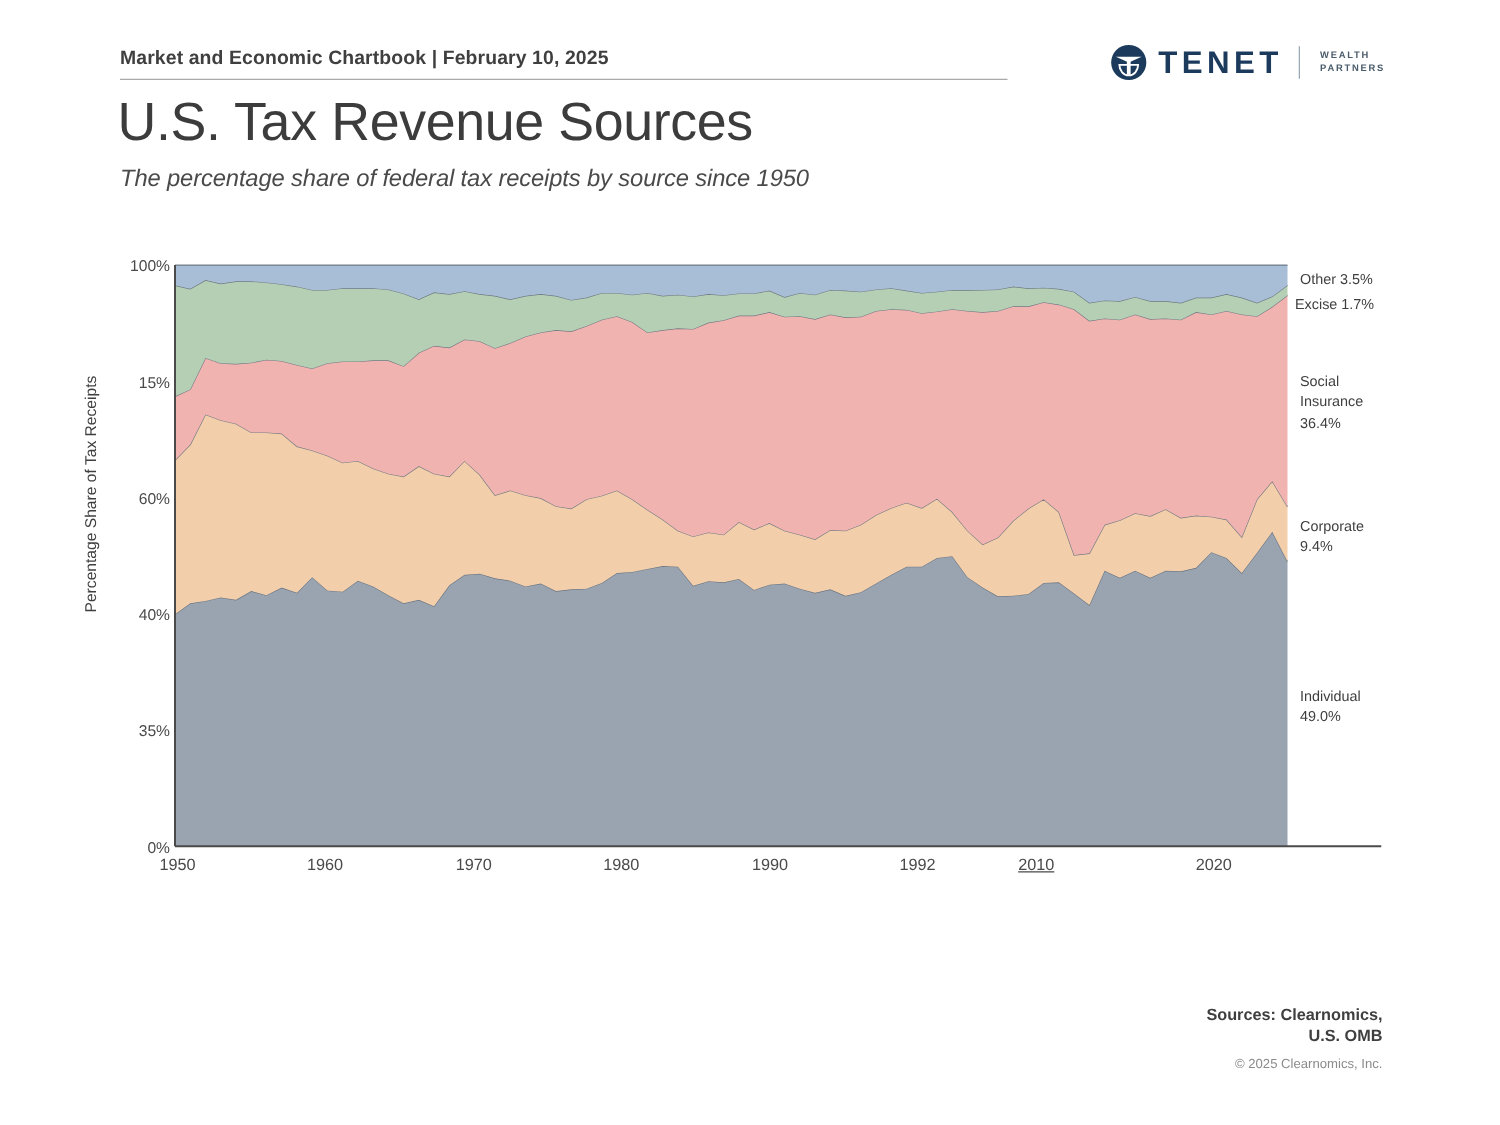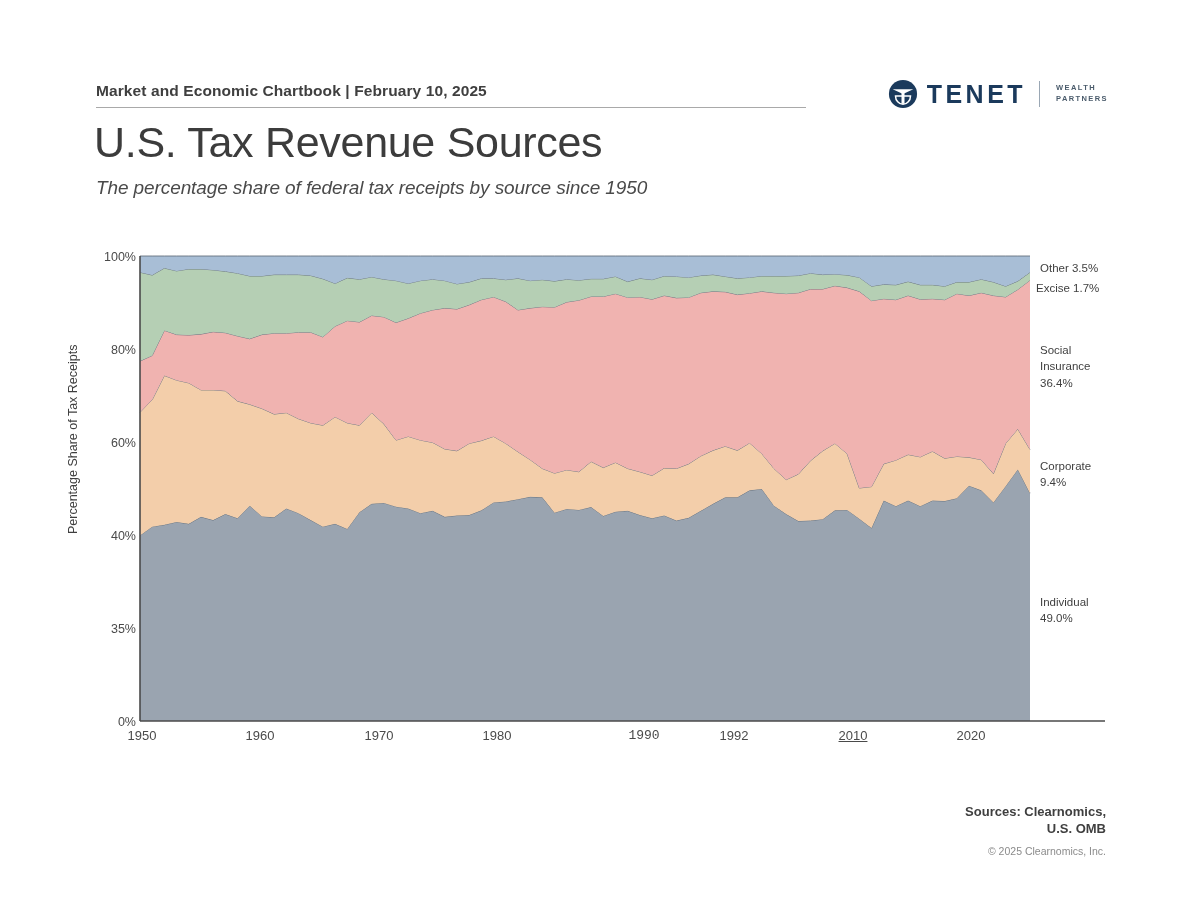--- a/index.html
+++ b/index.html
@@ -12,21 +12,20 @@
     height: 900px;
     font-family: "Liberation Sans", sans-serif;
     color: #3d3d3d;
     position: relative;
     overflow: hidden;
   }
   .slide {
     position: absolute;
     inset: 0;
     background: #ffffff;
-    margin-top: 44px;
   }
 
   
   .header-line {
     position: absolute;
     left: 96px;
     top: 38px;
     width: 710px;
   }
   .kicker {
@@ -191,21 +190,21 @@
       <div class="logo-sub">PARTNERS</div>
     </div>
   </div>
 
   <div class="chart-area">
 
     <div class="y-axis-title">Percentage Share of Tax Receipts</div>
 
     <div class="ytick-wrap">
       <div class="ytick" style="top:26px">100%</div>
-      <div class="ytick" style="top:119px">80%</div>
+      <div class="ytick" style="top:119px">15%</div>
       <div class="ytick" style="top:212px">60%</div>
       <div class="ytick" style="top:305px">40%</div>
       <div class="ytick" style="top:398px">35%</div>
       <div class="ytick" style="top:491px">0%</div>
     </div>
 
     <svg id="plot" width="1200" height="540" style="position:absolute; left:0; top:0;">
       <g id="areas">
           <path d="M140.00,311.47 L152.19,302.63 L164.38,300.77 L176.58,297.98 L188.77,299.84 L200.96,292.87 L213.15,296.12 L225.34,290.07 L237.53,294.26 L249.73,281.70 L261.92,292.40 L274.11,293.33 L286.30,284.50 L298.49,289.14 L310.68,296.12 L322.88,302.63 L335.07,299.84 L347.26,304.96 L359.45,288.22 L371.64,279.85 L383.84,278.92 L396.03,282.63 L408.22,284.50 L420.41,289.14 L432.60,286.82 L444.79,292.87 L456.99,291.47 L469.18,291.00 L481.37,286.35 L493.56,278.45 L505.75,277.52 L517.95,275.19 L530.14,272.87 L542.33,273.33 L554.52,288.68 L566.71,284.96 L578.90,285.89 L591.10,283.10 L603.29,291.94 L615.48,287.75 L627.67,286.82 L639.86,291.00 L652.05,294.26 L664.25,291.47 L676.44,296.59 L688.63,293.79 L700.82,286.82 L713.01,279.85 L725.21,273.34 L737.40,273.33 L749.59,266.36 L761.78,264.97 L773.97,281.70 L786.16,290.07 L798.36,297.05 L810.55,296.59 L822.74,295.19 L834.93,286.36 L847.12,285.89 L859.32,294.73 L871.51,304.02 L883.70,276.59 L895.89,282.17 L908.08,276.59 L920.27,282.17 L932.47,276.59 L944.66,277.06 L956.85,274.26 L969.04,261.71 L981.23,266.36 L993.42,278.45 L1005.62,262.18 L1017.81,245.43 L1030.00,269.15 L1030.00,497.00 L1017.81,497.00 L1005.62,497.00 L993.42,497.00 L981.23,497.00 L969.04,497.00 L956.85,497.00 L944.66,497.00 L932.47,497.00 L920.27,497.00 L908.08,497.00 L895.89,497.00 L883.70,497.00 L871.51,497.00 L859.32,497.00 L847.12,497.00 L834.93,497.00 L822.74,497.00 L810.55,497.00 L798.36,497.00 L786.16,497.00 L773.97,497.00 L761.78,497.00 L749.59,497.00 L737.40,497.00 L725.21,497.00 L713.01,497.00 L700.82,497.00 L688.63,497.00 L676.44,497.00 L664.25,497.00 L652.05,497.00 L639.86,497.00 L627.67,497.00 L615.48,497.00 L603.29,497.00 L591.10,497.00 L578.90,497.00 L566.71,497.00 L554.52,497.00 L542.33,497.00 L530.14,497.00 L517.95,497.00 L505.75,497.00 L493.56,497.00 L481.37,497.00 L469.18,497.00 L456.99,497.00 L444.79,497.00 L432.60,497.00 L420.41,497.00 L408.22,497.00 L396.03,497.00 L383.84,497.00 L371.64,497.00 L359.45,497.00 L347.26,497.00 L335.07,497.00 L322.88,497.00 L310.68,497.00 L298.49,497.00 L286.30,497.00 L274.11,497.00 L261.92,497.00 L249.73,497.00 L237.53,497.00 L225.34,497.00 L213.15,497.00 L200.96,497.00 L188.77,497.00 L176.58,497.00 L164.38,497.00 L152.19,497.00 L140.00,497.00 Z" fill="#9aa4b0" stroke="none"></path>
           <path d="M140.00,311.47 L152.19,302.63 L164.38,300.77 L176.58,297.98 L188.77,299.84 L200.96,292.87 L213.15,296.12 L225.34,290.07 L237.53,294.26 L249.73,281.70 L261.92,292.40 L274.11,293.33 L286.30,284.50 L298.49,289.14 L310.68,296.12 L322.88,302.63 L335.07,299.84 L347.26,304.96 L359.45,288.22 L371.64,279.85 L383.84,278.92 L396.03,282.63 L408.22,284.50 L420.41,289.14 L432.60,286.82 L444.79,292.87 L456.99,291.47 L469.18,291.00 L481.37,286.35 L493.56,278.45 L505.75,277.52 L517.95,275.19 L530.14,272.87 L542.33,273.33 L554.52,288.68 L566.71,284.96 L578.90,285.89 L591.10,283.10 L603.29,291.94 L615.48,287.75 L627.67,286.82 L639.86,291.00 L652.05,294.26 L664.25,291.47 L676.44,296.59 L688.63,293.79 L700.82,286.82 L713.01,279.85 L725.21,273.34 L737.40,273.33 L749.59,266.36 L761.78,264.97 L773.97,281.70 L786.16,290.07 L798.36,297.05 L810.55,296.59 L822.74,295.19 L834.93,286.36 L847.12,285.89 L859.32,294.73 L871.51,304.02 L883.70,276.59 L895.89,282.17 L908.08,276.59 L920.27,282.17 L932.47,276.59 L944.66,277.06 L956.85,274.26 L969.04,261.71 L981.23,266.36 L993.42,278.45 L1005.62,262.18 L1017.81,245.43 L1030.00,269.15 " fill="none" stroke="#5f6b78" stroke-width="1" opacity="0.85"></path>
@@ -221,23 +220,23 @@
 
       <line x1="140" y1="32" x2="140" y2="497" stroke="#4a4a4a" stroke-width="1.6"></line>
       <line x1="140" y1="497" x2="1105" y2="497" stroke="#4a4a4a" stroke-width="1.6"></line>
     </svg>
 
     <div>
       <div class="xtick" style="left:112px; top:504px; width:60px;">1950</div>
       <div class="xtick" style="left:230px; top:504px; width:60px;">1960</div>
       <div class="xtick" style="left:349px; top:504px; width:60px;">1970</div>
       <div class="xtick" style="left:467px; top:504px; width:60px;">1980</div>
-      <div class="xtick" style="left:614px; top:504px; width:60px;font-family:Liberation Mono, monospace;">1990</div>
+      <div class="xtick" style="left:586px; top:504px; width:60px;">1990</div>
       <div class="xtick" style="left:704px; top:504px; width:60px;">1992</div>
-      <div class="xtick" style="left:823px; top:504px; width:60px;text-decoration:underline;">2010</div>
+      <div class="xtick" style="left:799px; top:504px; width:60px;text-decoration:underline;">2010</div>
       <div class="xtick" style="left:941px; top:504px; width:60px;">2020</div>
     </div>
 
     <div class="series-label" style="left:1040px; top:36px;">Other  3.5%</div>
     <div class="series-label" style="left:1036px; top:56px;">Excise  1.7%</div>
     <div class="series-label" style="left:1040px; top:118px;">Social
 Insurance
 36.4%</div>
     <div class="series-label" style="left:1040px; top:234px;">Corporate
 9.4%</div>

